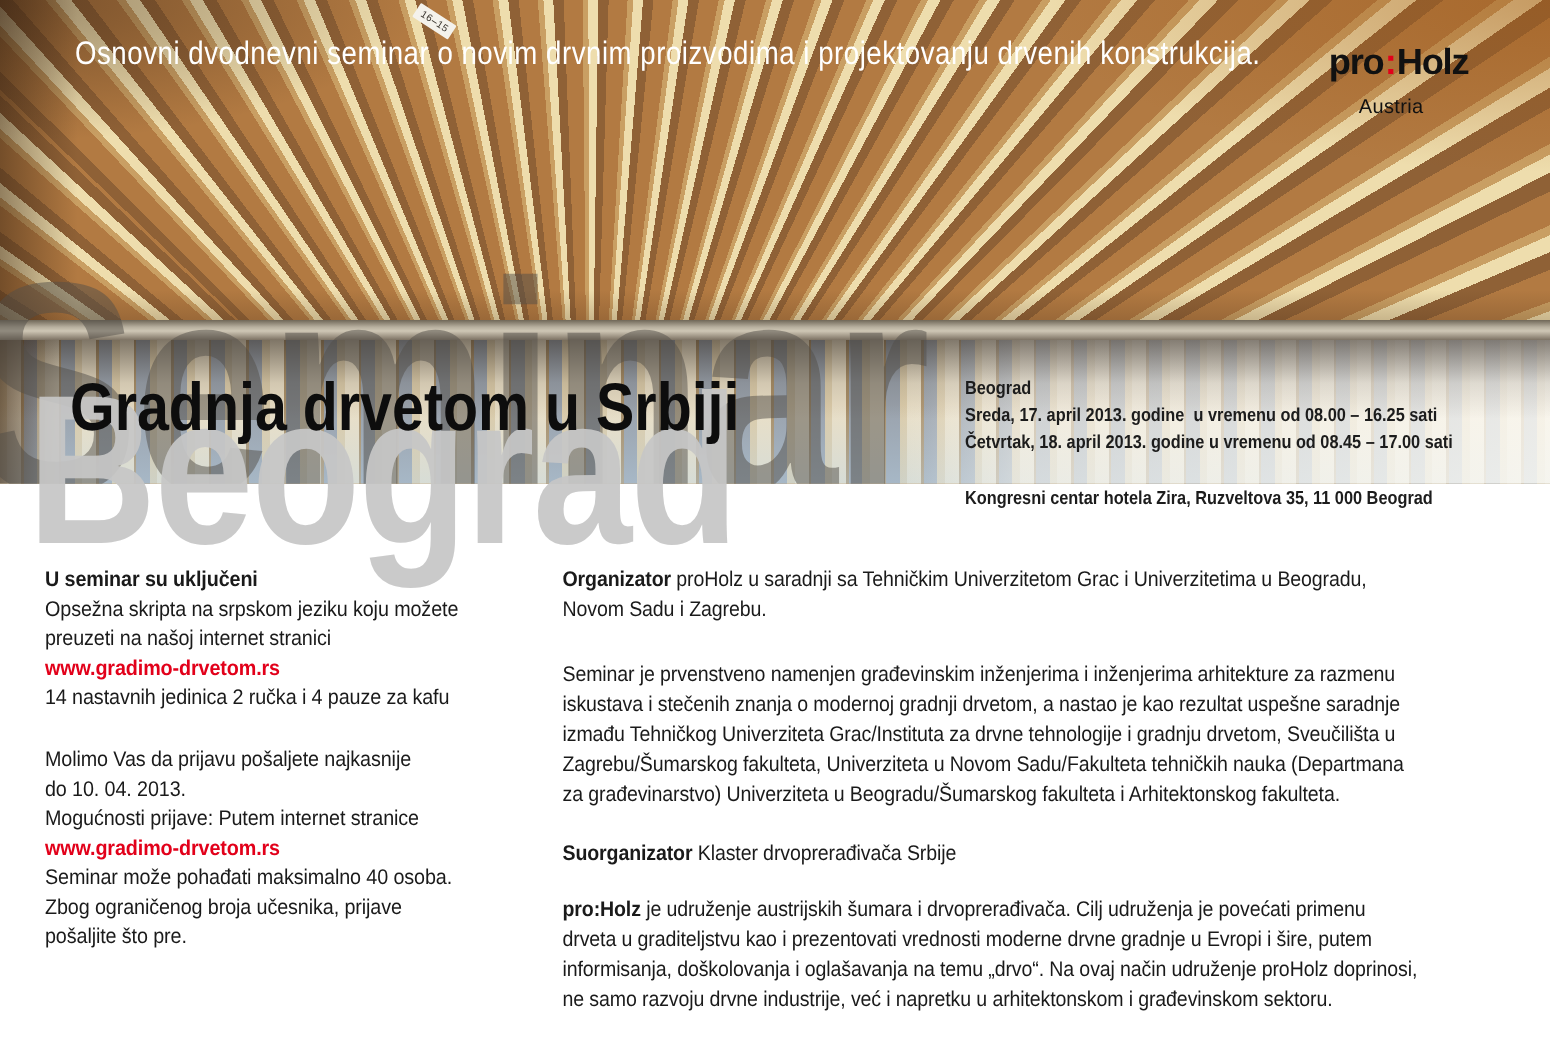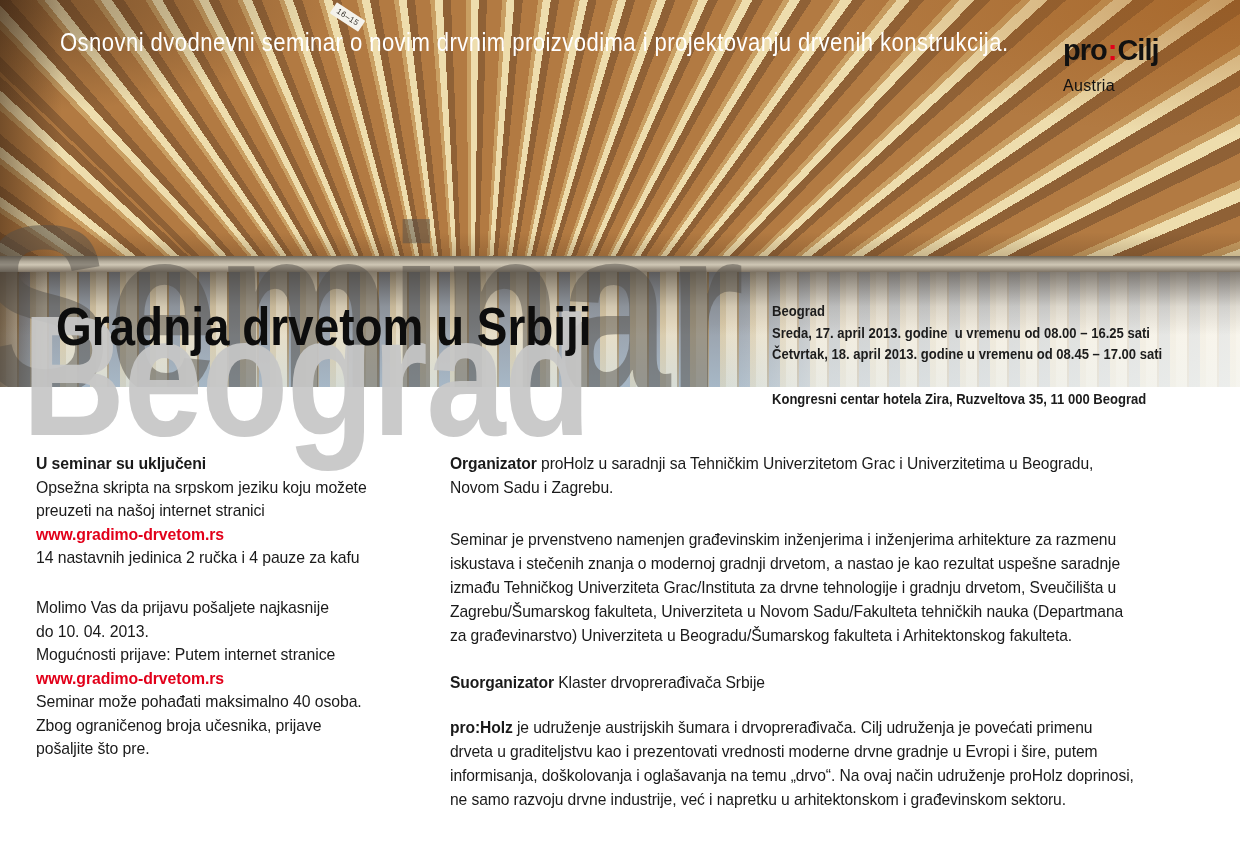--- a/index.html
+++ b/index.html
@@ -49,21 +49,21 @@
     transform-origin:left top;white-space:nowrap;
   }
   .banner{
     position:absolute;left:60px;top:27px;font-size:26px;line-height:30px;color:#ffffff;
     transform:scaleX(0.85);transform-origin:left top;white-space:nowrap;font-weight:400;
     letter-spacing:0.5px;
   }
   .logo{position:absolute;left:1063px;top:36px;}
   .logo-line{font-size:29px;font-weight:700;line-height:1;letter-spacing:-1px;color:#111111;}
   .logo-colon{color:#e2001a;padding:0 1px;}
-  .logo-country{margin-top:12px;font-size:16px;color:#111111;letter-spacing:0.3px;}
+  .logo-country{margin-top:12px;font-size:16px;color:#111111;letter-spacing:0.3px;margin-left:24px;}
   .info{position:absolute;left:772px;top:300px;transform:scaleX(0.87);transform-origin:left top;}
   .info-line{font-size:15px;font-weight:700;line-height:21.5px;color:#1c1c1c;white-space:pre;}
   
   .wm-beograd{
     position:absolute;left:22px;top:291px;font-size:170px;font-weight:700;line-height:1;
     letter-spacing:-2px;color:rgba(198,198,198,0.93);transform:scaleX(0.84);
     transform-origin:left top;white-space:nowrap;z-index:2;
   }
   .title{
     position:absolute;left:56px;top:299px;margin:0;font-size:54px;font-weight:700;line-height:1;
@@ -101,21 +101,21 @@
   <div class="photo">
     <div class="rafters"></div>
     <div class="rail"></div>
     <div class="slats"></div>
     <div class="tag">
       <span>16–15</span>
     </div>
     <div class="wm-seminar">Seminar</div>
     <div class="banner">Osnovni dvodnevni seminar o novim drvnim proizvodima i projektovanju drvenih konstrukcija.</div>
     <div class="logo">
-      <div class="logo-line"><span>pro</span><span class="logo-colon">:</span><span>Cilj</span></div>
+      <div class="logo-line"><span>pro</span><span class="logo-colon">:</span><span>Holz</span></div>
       <div class="logo-country">Austria</div>
     </div>
     <div class="info">
       <div class="info-line">Beograd</div>
       <div class="info-line">Sreda, 17. april 2013. godine  u vremenu od 08.00 – 16.25 sati</div>
       <div class="info-line">Četvrtak, 18. april 2013. godine u vremenu od 08.45 – 17.00 sati</div>
     </div>
   </div>
 
   <div class="wm-beograd">Beograd</div>

